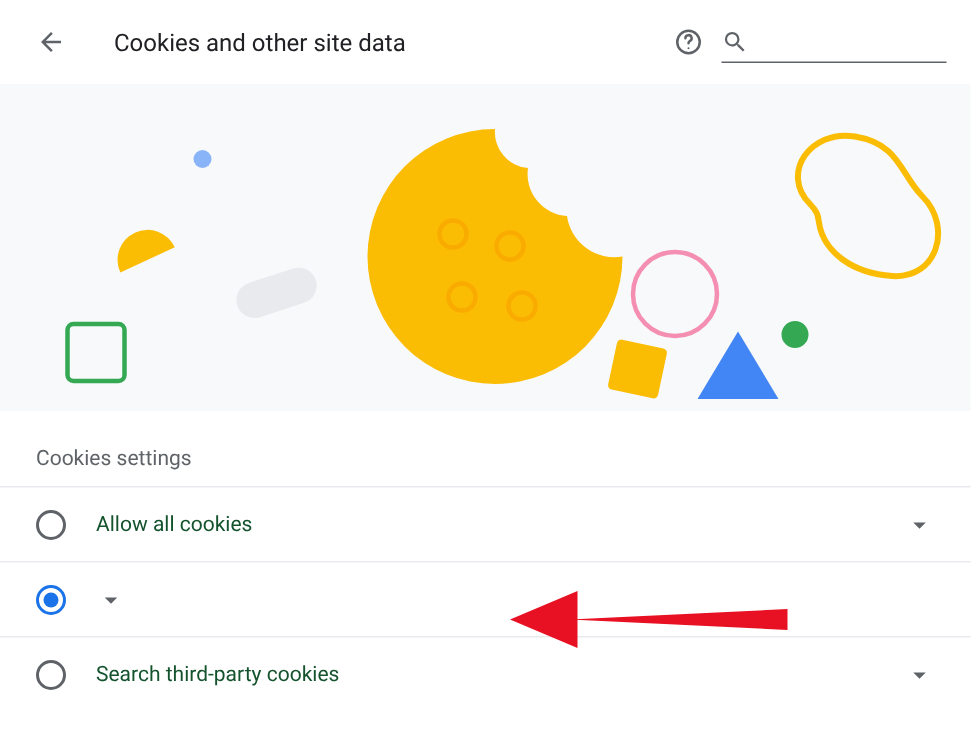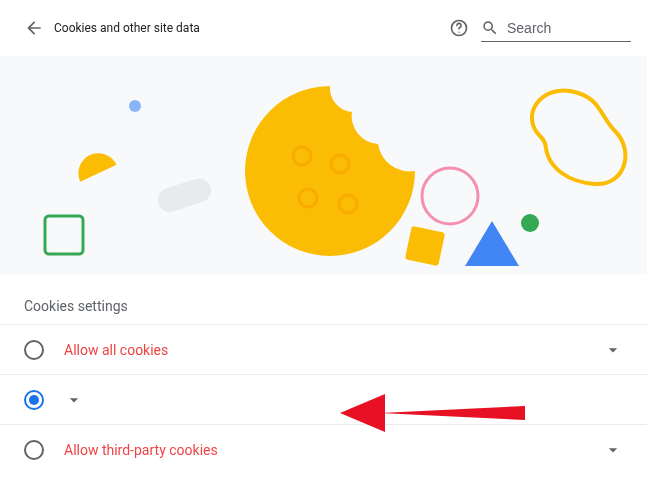--- a/index.html
+++ b/index.html
@@ -19,23 +19,23 @@
       padding: 0 16px;
     }
     .back-btn {
       width: 36px; height: 36px;
       border-radius: 50%;
       display: flex; align-items: center; justify-content: center;
       cursor: pointer;
       color: #5f6368;
     }
     .title {
-      font-size: 12px;
+      font-size: 16px;
       color: #202124;
-      margin-left: 2px;
+      margin-left: 24px;
       flex: 1;
     }
     .help-btn {
       width: 36px; height: 36px;
       display: flex; align-items: center; justify-content: center;
       color: #5f6368;
       cursor: pointer;
       margin-right: 4px;
     }
     .search-wrap {
@@ -94,21 +94,21 @@
     .radio.checked { border-color: #1a73e8; }
     .radio.checked::after {
       content: '';
       width: 10px; height: 10px;
       border-radius: 50%;
       background: #1a73e8;
     }
     .option-label {
       flex: 1;
       font-size: 14px;
-      color: #ef4444;
+      color: #14532d;
     }
     .expand {
       color: #5f6368;
       display: flex;
     }
 
     .arrow-annotation {
       position: absolute;
       left: 340px;
       top: 388px;
@@ -131,21 +131,20 @@
         <path d="M9.5 9a2.5 2.5 0 1 1 3.5 2.3c-.8.4-1 .9-1 1.7" stroke-linecap="round"></path>
         <circle cx="12" cy="17" r="0.8" fill="#5f6368" stroke="none"></circle>
       </svg>
   </div>
   <div class="search-wrap">
     <span class="search-icon">
       <svg width="18" height="18" viewBox="0 0 24 24" fill="#5f6368">
           <path d="M15.5 14h-.79l-.28-.27A6.471 6.471 0 0 0 16 9.5 6.5 6.5 0 1 0 9.5 16c1.61 0 3.09-.59 4.23-1.57l.27.28v.79l5 4.99L20.49 19l-4.99-5zm-6 0C7.01 14 5 11.99 5 9.5S7.01 5 9.5 5 14 7.01 14 9.5 11.99 14 9.5 14z"></path>
         </svg>
     </span>
-    <input class="search-input" placeholder="Search" style="">
   </div>
 </div>
 
 <div class="hero">
   <svg width="647" height="218" viewBox="0 0 647 218">
 
     <circle cx="135" cy="50" r="6" fill="#8ab4f8"></circle>
 
     <path d="M 75 118 A 20 20 0 0 1 115 118 Z" fill="#fbbc04" transform="rotate(-25 95 110)"></path>
 
@@ -198,21 +197,21 @@
   <div class="radio checked"></div>
   <div class="expand">
     <svg width="20" height="20" viewBox="0 0 24 24" fill="#5f6368">
         <path d="M7 10l5 5 5-5z"></path>
       </svg>
   </div>
 </div>
 
 <div class="option">
   <div class="radio"></div>
-  <div class="option-label">Allow third-party cookies</div>
+  <div class="option-label">Search third-party cookies</div>
   <div class="expand">
     <svg width="20" height="20" viewBox="0 0 24 24" fill="#5f6368">
         <path d="M7 10l5 5 5-5z"></path>
       </svg>
   </div>
 </div>
 
 <svg class="arrow-annotation" width="190" height="50" viewBox="0 0 190 50">
   <path d="M 40 25 L 185 18 L 185 32 Z" fill="#e81123"></path>
   <path d="M 0 25 L 45 6 L 45 44 Z" fill="#e81123"></path>

